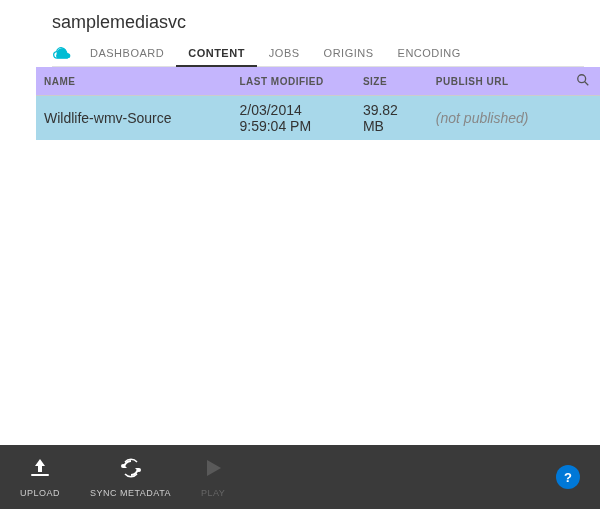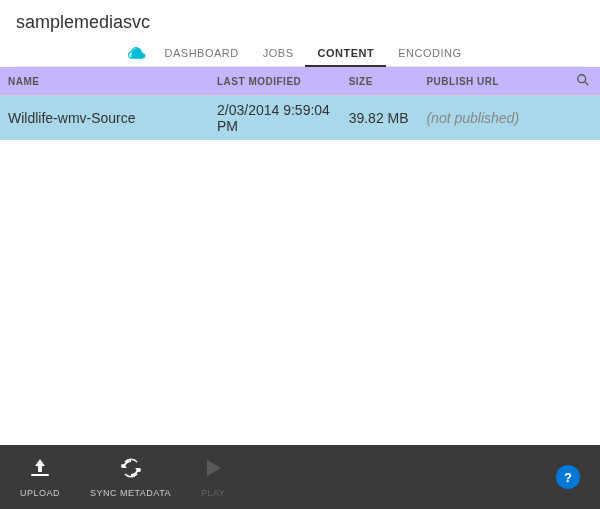--- a/index.html
+++ b/index.html
@@ -12,41 +12,41 @@
       display: flex;
       flex-direction: column;
     }
 
     .main-container {
       flex: 1;
       background: #fff;
       display: flex;
       flex-direction: column;
       overflow: hidden;
+      padding-left: 36px;
     }
 
     
     .header {
       padding: 12px 16px 0 16px;
       background: #fff;
     }
     .app-title {
       font-size: 18px;
       font-weight: 300;
       color: #333;
       margin-bottom: 8px;
     }
 
     
     .nav-tabs {
       display: flex;
       align-items: center;
       gap: 0;
       border-bottom: 1px solid #e0e0e0;
-      justify-content: center;
     }
     .nav-tab-cloud {
       margin-right: 6px;
       display: flex;
       align-items: center;
     }
     .cloud-icon {
       width: 20px;
       height: 14px;
     }
@@ -187,22 +187,23 @@
     <div class="app-title">samplemediasvc</div>
     <nav class="nav-tabs">
 
       <div class="nav-tab-cloud">
         <svg class="cloud-icon" viewBox="0 0 24 16" fill="none">
           <path d="M19 13H6a4 4 0 01-.5-7.97A5.5 5.5 0 0116.5 7H17a3 3 0 012 5.24" stroke="#00bcd4" stroke-width="1.5" fill="none"></path>
           <path d="M5.5 8A4 4 0 006 13h13a3 3 0 000-6h-.5A5.5 5.5 0 005.5 8z" fill="#00bcd4"></path>
         </svg>
       </div>
       <div class="nav-tab">DASHBOARD</div>
+      <div class="nav-tab active">CONTENT</div>
       <div class="nav-tab">JOBS</div>
-      <div class="nav-tab active">CONTENT</div>
+      <div class="nav-tab">ORIGINS</div>
       <div class="nav-tab">ENCODING</div>
     </nav>
   </div>
 
   <div class="content-area">
     <table class="content-table">
       <thead>
         <tr>
           <th class="col-name">NAME</th>
           <th class="col-modified">LAST MODIFIED</th>

